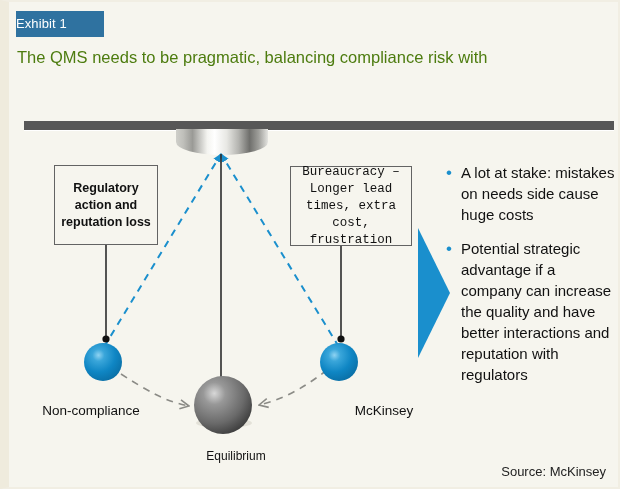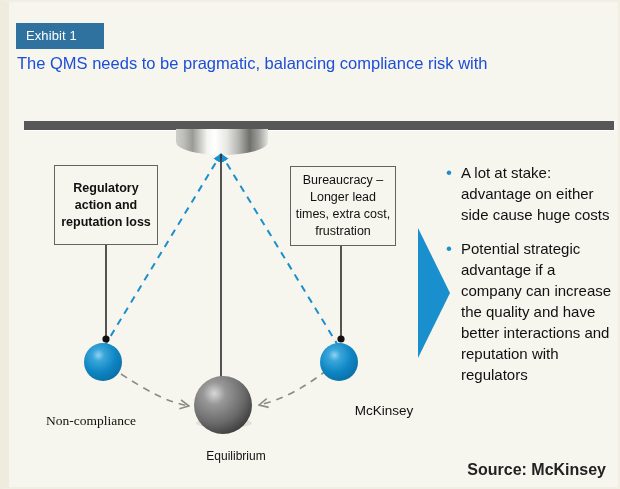--- a/index.html
+++ b/index.html
@@ -31,33 +31,31 @@
   .exhibit-badge {
     position: absolute;
     left: 7px;
     top: 9px;
     width: 88px;
     height: 26px;
     background: #2f72a0;
     color: #ffffff;
     font-size: 13px;
     line-height: 26px;
-    padding-left: 10px;
     box-sizing: border-box;
     letter-spacing: .1px;
-    margin-top: 12px;
   }
   .exhibit-title {
     position: absolute;
     left: 8px;
-    top: 49px;
+    top: 43px;
     width: 560px;
     font-size: 16.5px;
     line-height: 24px;
-    color: #1d4ed8;
+    color: #4d7c0f;
   }
   .exhibit-title div { white-space: nowrap; }
 
   .rule-bar {
     position: absolute;
     left: 15px;
     top: 119px;
     width: 590px;
     height: 9px;
     background: #575757;
@@ -91,32 +89,32 @@
     line-height: 17px;
     display: flex;
     align-items: center;
     justify-content: center;
     padding: 2px 4px;
   }
   #box-regulatory {
     left: 45px;  top: 163px;  width: 104px; height: 80px; font-weight: bold;
   }
   #box-bureaucracy {
-    left: 281px; top: 164px;  width: 106px; height: 80px;
+    left: 281px; top: 164px;  width: 122px; height: 80px; font-family: Liberation Mono, monospace;
   }
 
   
   .diagram-label {
     position: absolute;
     color: #111111;
     font-size: 13.5px;
     line-height: 18px;
     text-align: center;
   }
-  #label-noncompliance { left: 14px;  top: 410px; width: 136px; font-family: Liberation Serif, serif; }
+  #label-noncompliance { left: 14px;  top: 400px; width: 136px; }
   #label-business      { left: 310px; top: 400px; width: 130px; }
   #label-equilibrium   { left: 152px; top: 445px; width: 150px; font-size: 12px; }
 
   
   .bullets {
     position: absolute;
     left: 437px;
     top: 160px;
     width: 174px;
   }
@@ -138,22 +136,22 @@
     line-height: 21px;
     color: #111111;
     flex: 1;
   }
 
   
   .source-note {
     position: absolute;
     right: 12px;
     bottom: 8px;
-    font-size: 16px;
-    font-weight: bold;
+    font-size: 13px;
+    font-weight: normal;
     color: #222222;
   }
 </style>
 </head>
 <body>
 
 <div id="exhibit-root">
 
   <div class="exhibit-badge">Exhibit 1</div>
 
@@ -217,21 +215,21 @@
 
   <div class="diagram-label" id="label-business">
     <div>McKinsey</div>
   </div>
 
   <div class="diagram-label" id="label-equilibrium">Equilibrium</div>
 
   <div class="bullets">
     <div class="bullet-row">
       <span class="bullet-dot">•</span>
-      <span class="bullet-text">A lot at stake: advantage on either side cause huge costs</span>
+      <span class="bullet-text">A lot at stake: mistakes on needs side cause huge costs</span>
     </div>
     <div class="bullet-row">
       <span class="bullet-dot">•</span>
       <span class="bullet-text"> Potential strategic advantage if a company can increase the quality and have better interactions and reputation with regulators</span>
     </div>
   </div>
 
   <div class="source-note">Source: McKinsey</div>
 
 </div>

